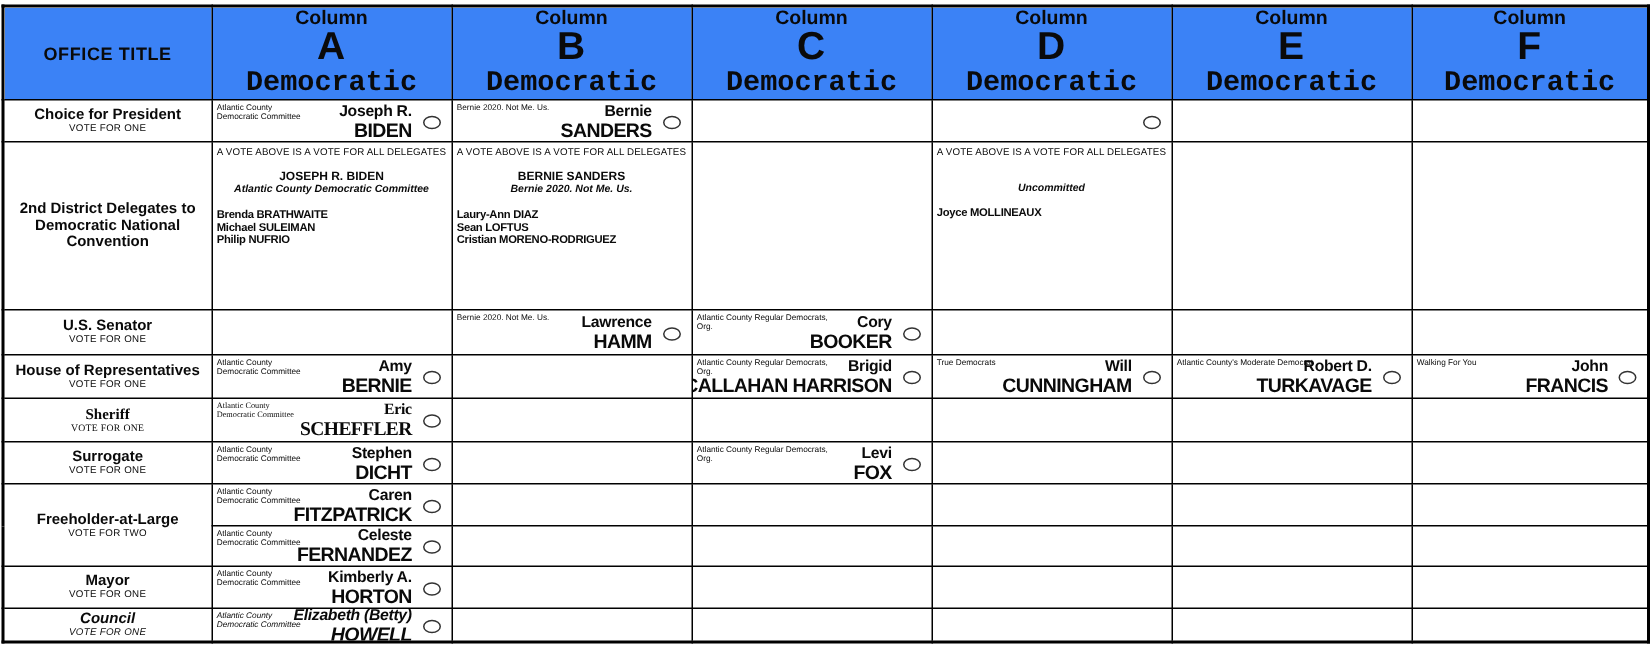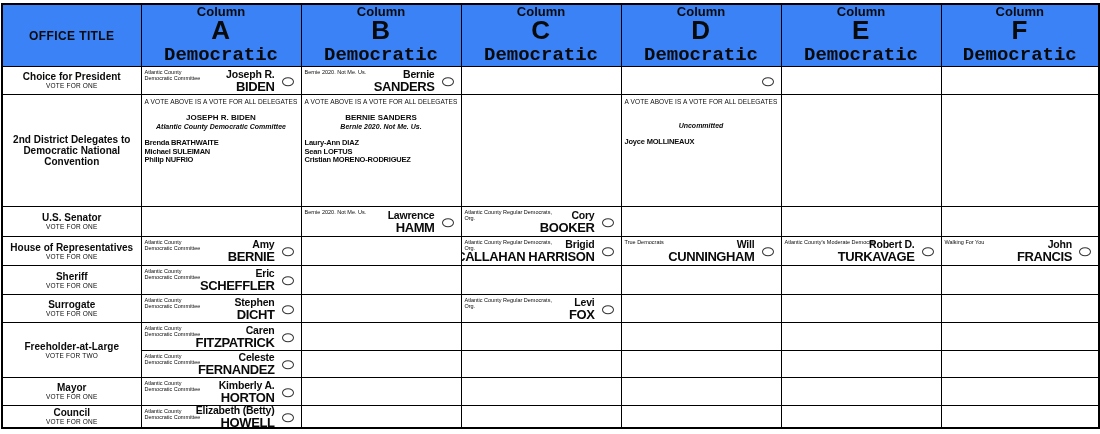--- a/index.html
+++ b/index.html
@@ -220,21 +220,21 @@
           </td>
           <td class="cell candidate-cell">
             <span class="slogan">Walking For You</span>
             <div class="name-block">
               <div class="first-name">John</div>
               <div class="last-name">FRANCIS</div>
             </div>
             <span class="oval"></span>
           </td>
         </tr>
-        <tr style="height: 29px;">
+        <tr style="height: 29px; font-family: Liberation Serif, serif;">
           <td class="office-cell">
             <div class="office-title">Sheriff</div>
             <div class="office-instruction">VOTE FOR ONE</div>
           </td>
           <td class="cell candidate-cell">
             <span class="slogan">Atlantic County
 Democratic Committee</span>
             <div class="name-block">
               <div class="first-name">Eric</div>
               <div class="last-name">SCHEFFLER</div>
@@ -323,21 +323,21 @@
               <div class="last-name">HORTON</div>
             </div>
             <span class="oval"></span>
           </td>
           <td class="cell empty-cell"></td>
           <td class="cell empty-cell"></td>
           <td class="cell empty-cell"></td>
           <td class="cell empty-cell"></td>
           <td class="cell empty-cell"></td>
         </tr>
-        <tr style="height: 14px;">
+        <tr style="height: 14px; font-style: italic;">
           <td class="office-cell">
             <div class="office-title">Council</div>
             <div class="office-instruction">VOTE FOR ONE</div>
           </td>
           <td class="cell candidate-cell">
             <span class="slogan">Atlantic County
 Democratic Committee</span>
             <div class="name-block">
               <div class="first-name">Elizabeth (Betty)</div>
               <div class="last-name">HOWELL</div>

